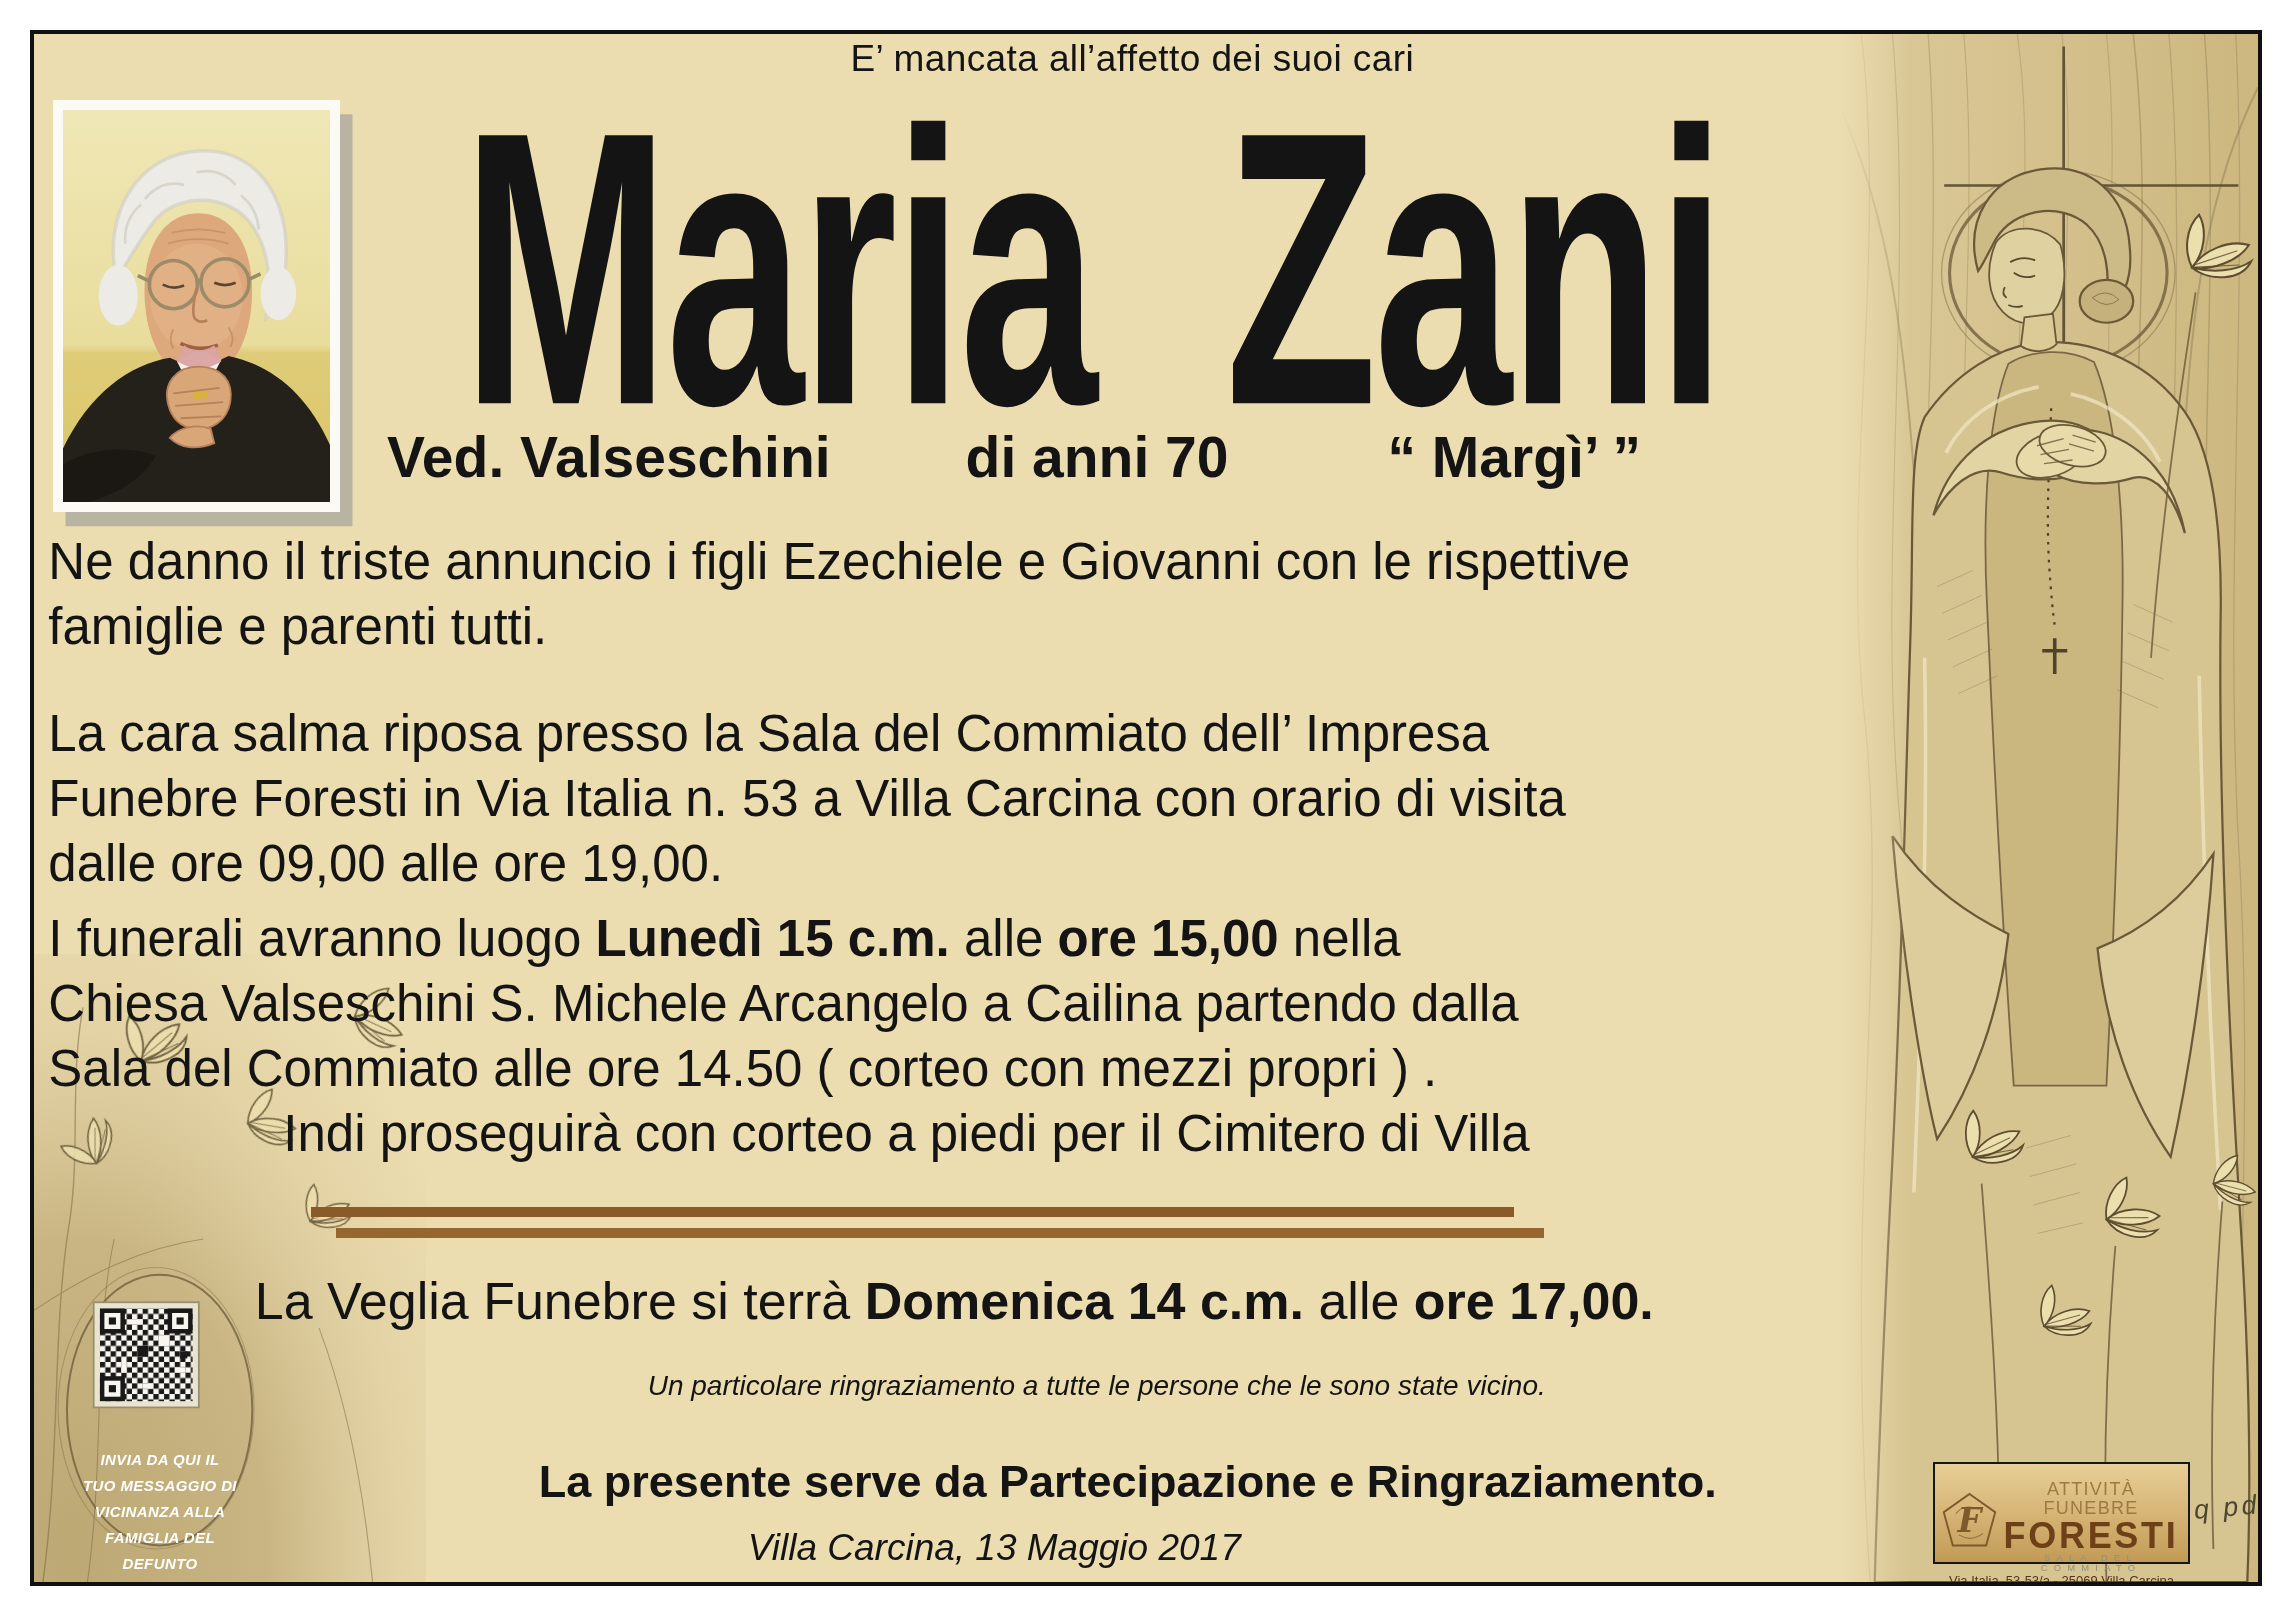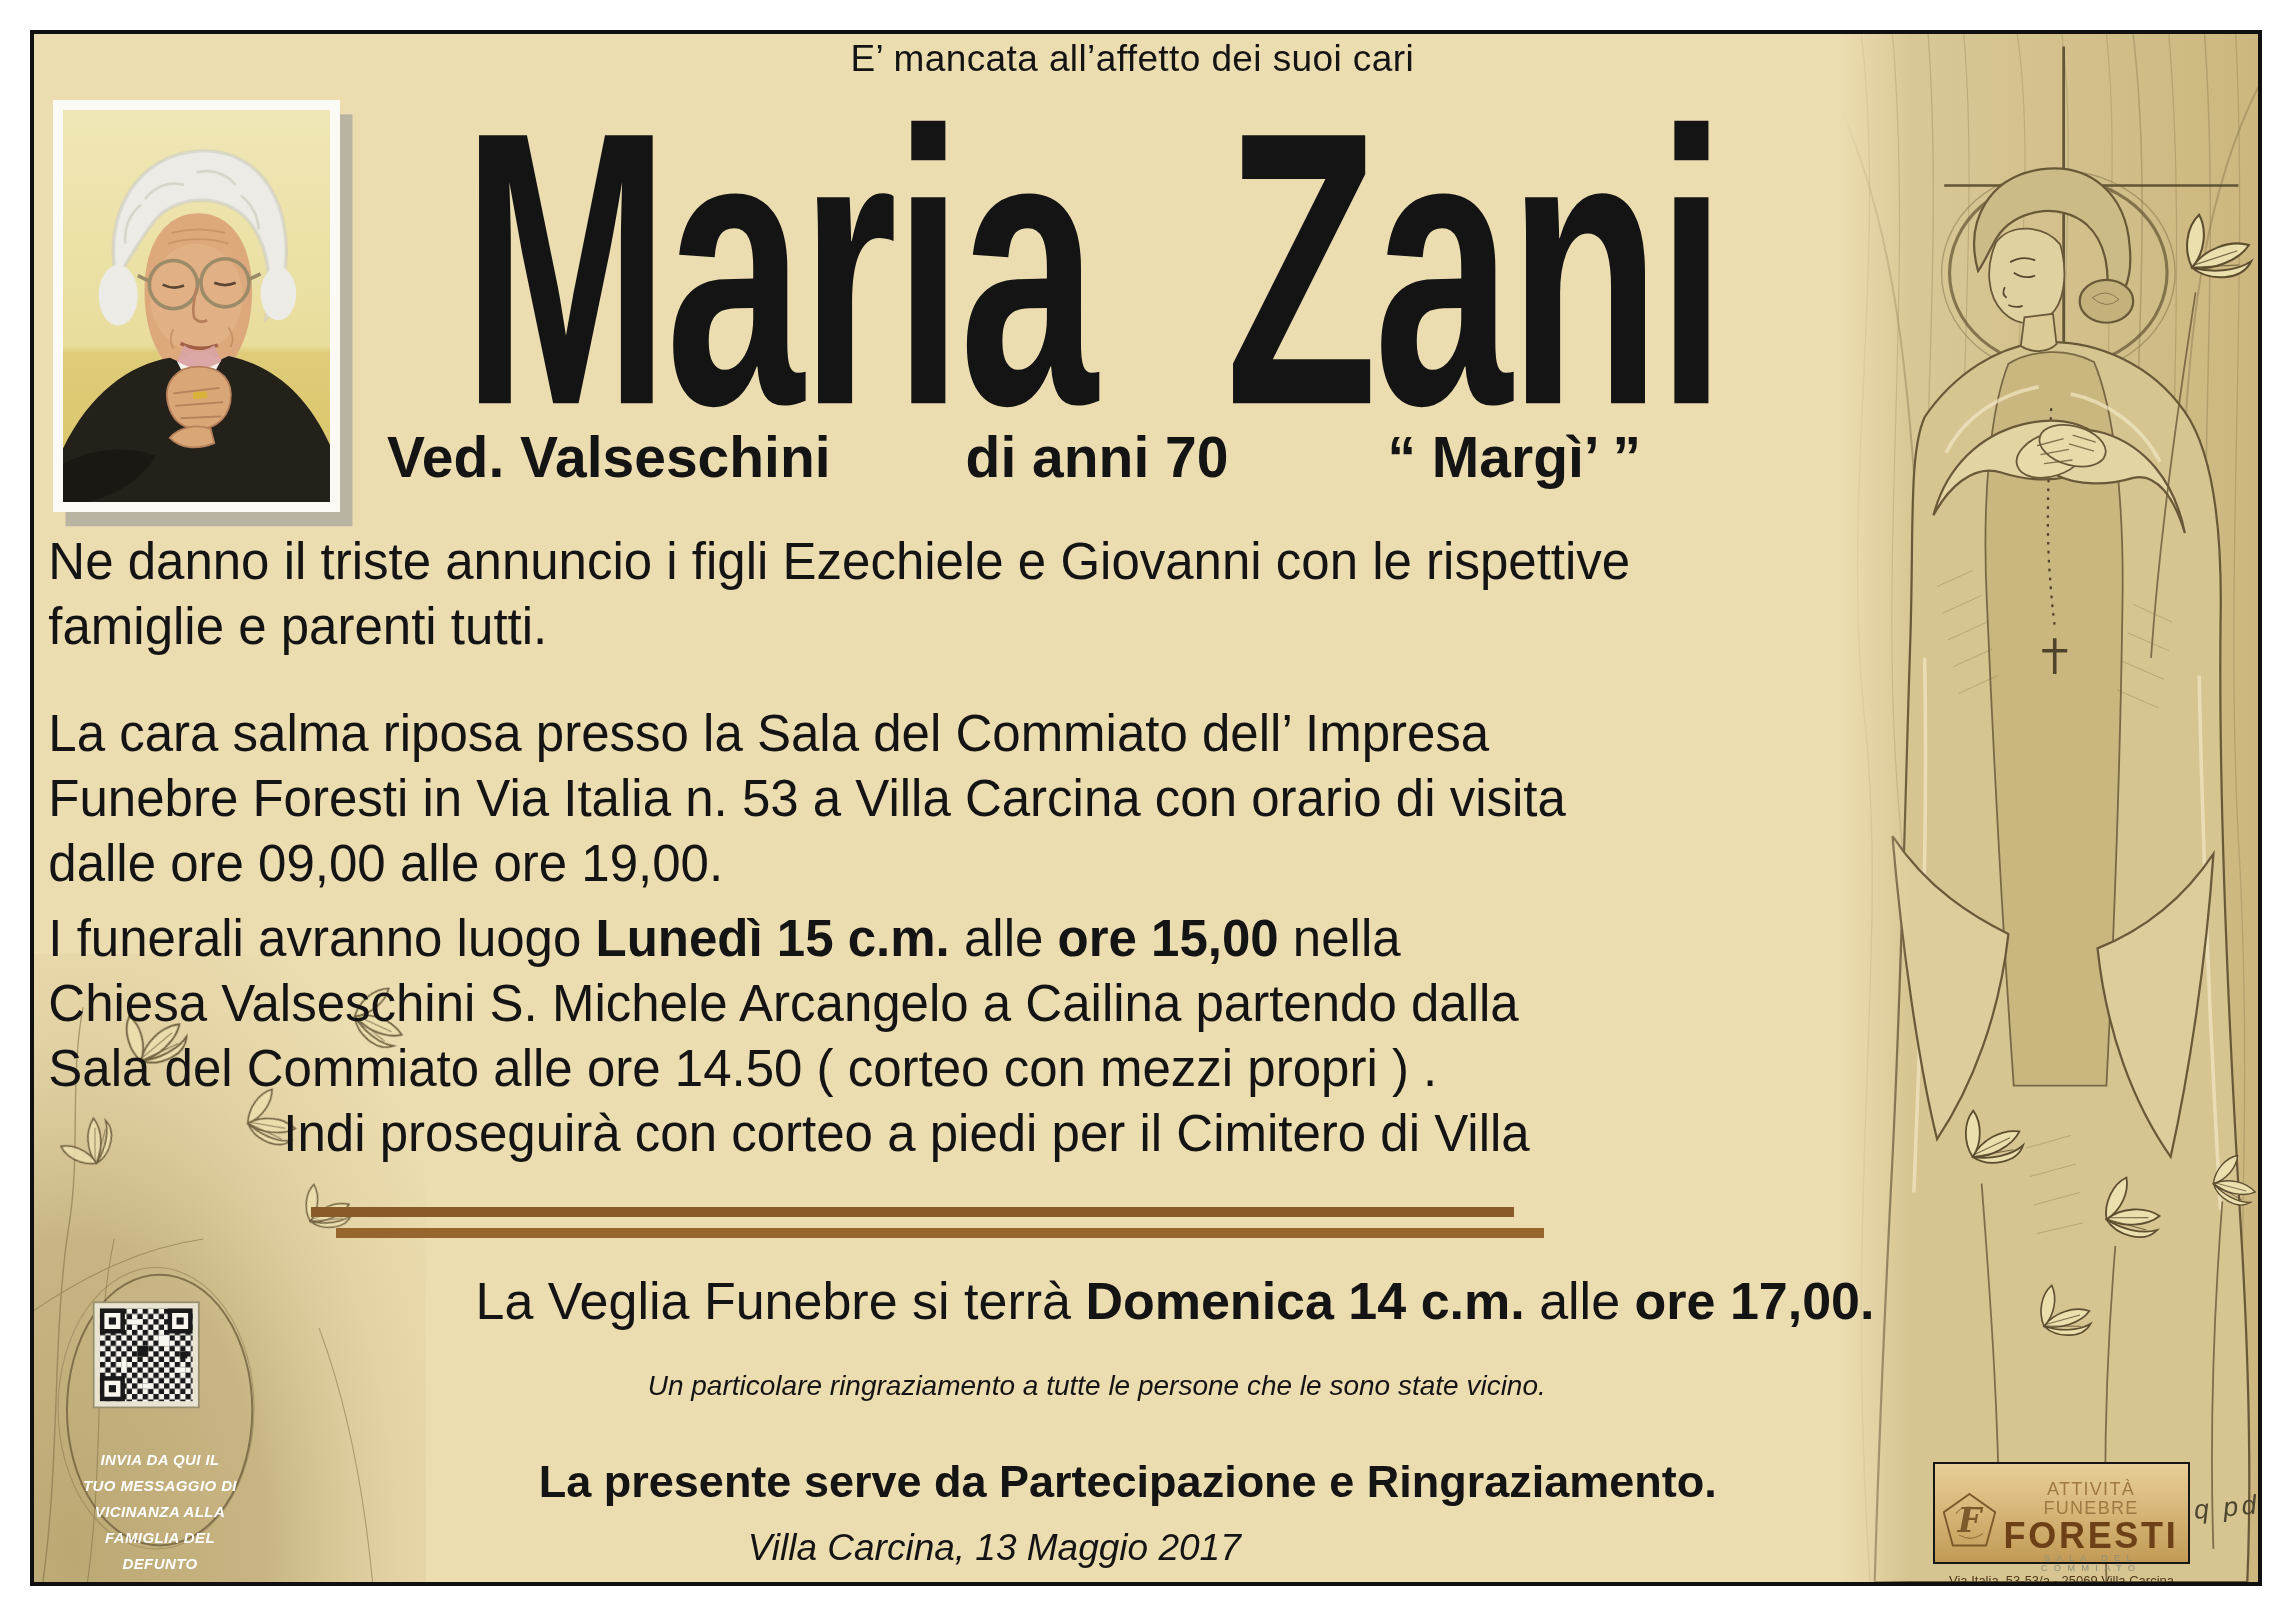--- a/index.html
+++ b/index.html
@@ -27,21 +27,21 @@
   .subtitle{position:absolute;left:0;top:390px;z-index:2;font-weight:bold;font-size:57px;
             white-space:nowrap;padding-left:353px;}
   .subtitle .gap1{display:inline-block;width:135px;}
   .subtitle .gap2{display:inline-block;width:159px;}
   .para{position:absolute;left:14.3px;width:1850px;font-size:51px;line-height:65px;z-index:2;}
   .p1{top:495px;} .p2{top:667px;} .p3{top:872px;}
   .procession{top:1067px;padding-left:235px;}
   .bar{position:absolute;height:9.8px;background:#8a5a28;z-index:2;}
   .bar1{left:277px;top:1173px;width:1203px;}
   .bar2{left:302px;top:1194px;width:1208px;background:#96662e;}
-  .vigil{position:absolute;left:0;right:383px;top:1237px;text-align:right;font-size:52px;z-index:2;}
+  .vigil{position:absolute;left:0;right:383px;top:1237px;text-align:center;font-size:52px;z-index:2;}
   .thanks{position:absolute;left:0;right:98px;top:1336px;text-align:center;font-size:28px;
           font-style:italic;z-index:2;}
   .notice{position:absolute;left:0;right:36px;top:1422px;text-align:center;font-size:45px;
           font-weight:bold;z-index:2;}
   .dateline{position:absolute;left:0;right:303px;top:1493px;text-align:center;font-size:37px;
             font-style:italic;z-index:2;}
   
   .qr-message{position:absolute;left:30px;top:1386px;width:192px;z-index:2;color:#ffffff;
               font-size:15px;line-height:26px;font-weight:bold;font-style:italic;
               text-align:center;white-space:pre-line;letter-spacing:0.4px;margin-top:27px;}

